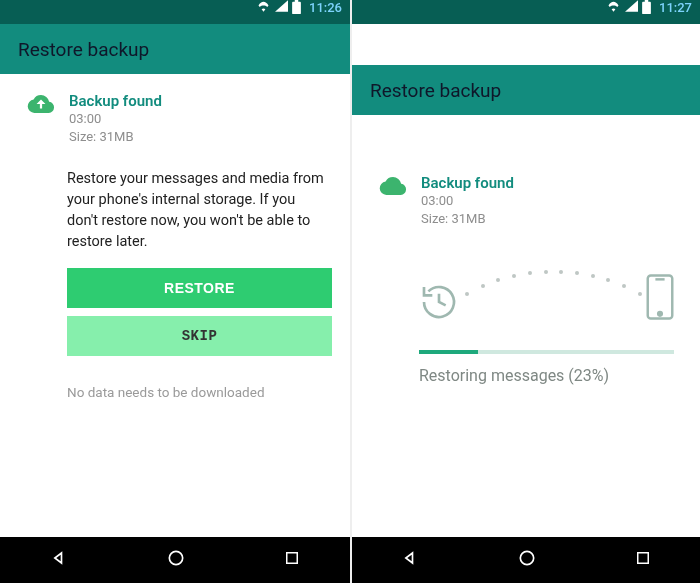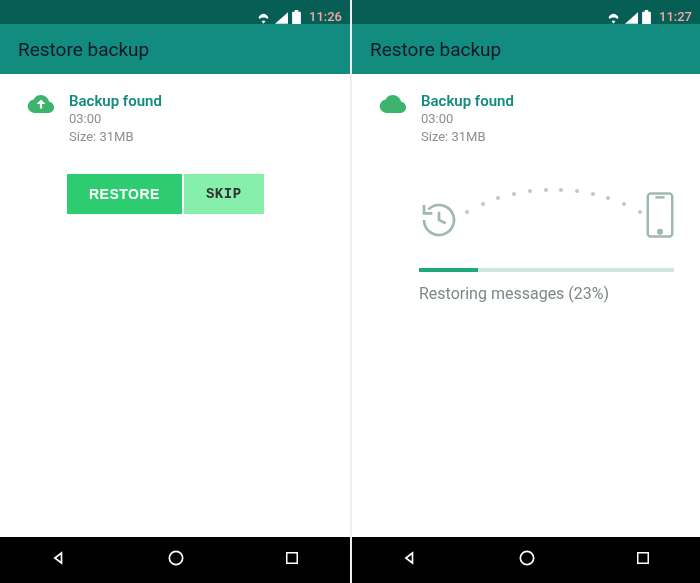--- a/index.html
+++ b/index.html
@@ -12,29 +12,29 @@
     overflow: hidden;
   }
   .phone {
     width: 350px;
     height: 583px;
     background: #ffffff;
     display: flex;
     flex-direction: column;
     position: relative;
   }
-  .phone + .phone { border-left: 2px solid #eee; }
+  .phone + .phone { border-left: 2px solid #eee; gap: 41px; }
 
   
   .statusbar {
     height: 24px;
     background: #075E54;
-    color: #fca5a5;
-    display: flex;
-    align-items: flex-end;
+    color: #7dd3fc;
+    display: flex;
+    align-items: flex-start;
     justify-content: flex-end;
     padding: 0 8px;
     font-size: 13px;
     gap: 4px;
   }
   .statusbar .ic { display: inline-flex; align-items: center; }
   .statusbar .clock { margin-left: 4px; font-weight: 500; }
 
   
   .appbar {
@@ -63,24 +63,25 @@
   .body-text {
     margin-top: 22px;
     margin-left: 40px;
     margin-right: 4px;
     color: #222;
     font-size: 14.5px;
     line-height: 1.45;
   }
 
   .btn-row {
-    margin-top: 28px;
-    margin-left: 40px;
-    display: flex;
-    gap: 2px;
+    margin-top: 16px;
+    margin-left: 40px;
+    display: flex;
+    gap: 8px;
+    flex-direction: column;
   }
   .btn {
     height: 40px;
     padding: 0 22px;
     font-size: 14px;
     font-weight: 600;
     letter-spacing: 0.5px;
     border: none;
     cursor: pointer;
     display: inline-flex;
@@ -201,26 +202,28 @@
             <path d="M12 5l-4 4h3v4h2V9h3l-4-4z" fill="#fff"></path>
           </svg>
       </span>
       <div class="backup-meta">
         <div class="title">Backup found</div>
         <div class="sub">03:00</div>
         <div class="sub">Size: 31MB</div>
       </div>
     </div>
 
+    <div class="body-text">Restore your messages and media from your phone's internal storage. If you don't restore now, you won't be able to restore later.</div>
 
     <div class="btn-row">
       <button class="btn btn-primary">RESTORE</button>
       <button class="btn btn-secondary">SKIP</button>
     </div>
 
+    <div class="footer-note">No data needs to be downloaded</div>
   </div>
 
   <div class="navbar">
     <span class="nb">
       <svg width="20" height="20" viewBox="0 0 24 24" fill="none" stroke="#fff" stroke-width="2">
           <path d="M15 6l-8 6 8 6z" fill="none"></path>
         </svg>
     </span>
     <span class="nb">
       <svg width="20" height="20" viewBox="0 0 24 24" fill="none" stroke="#fff" stroke-width="2">

